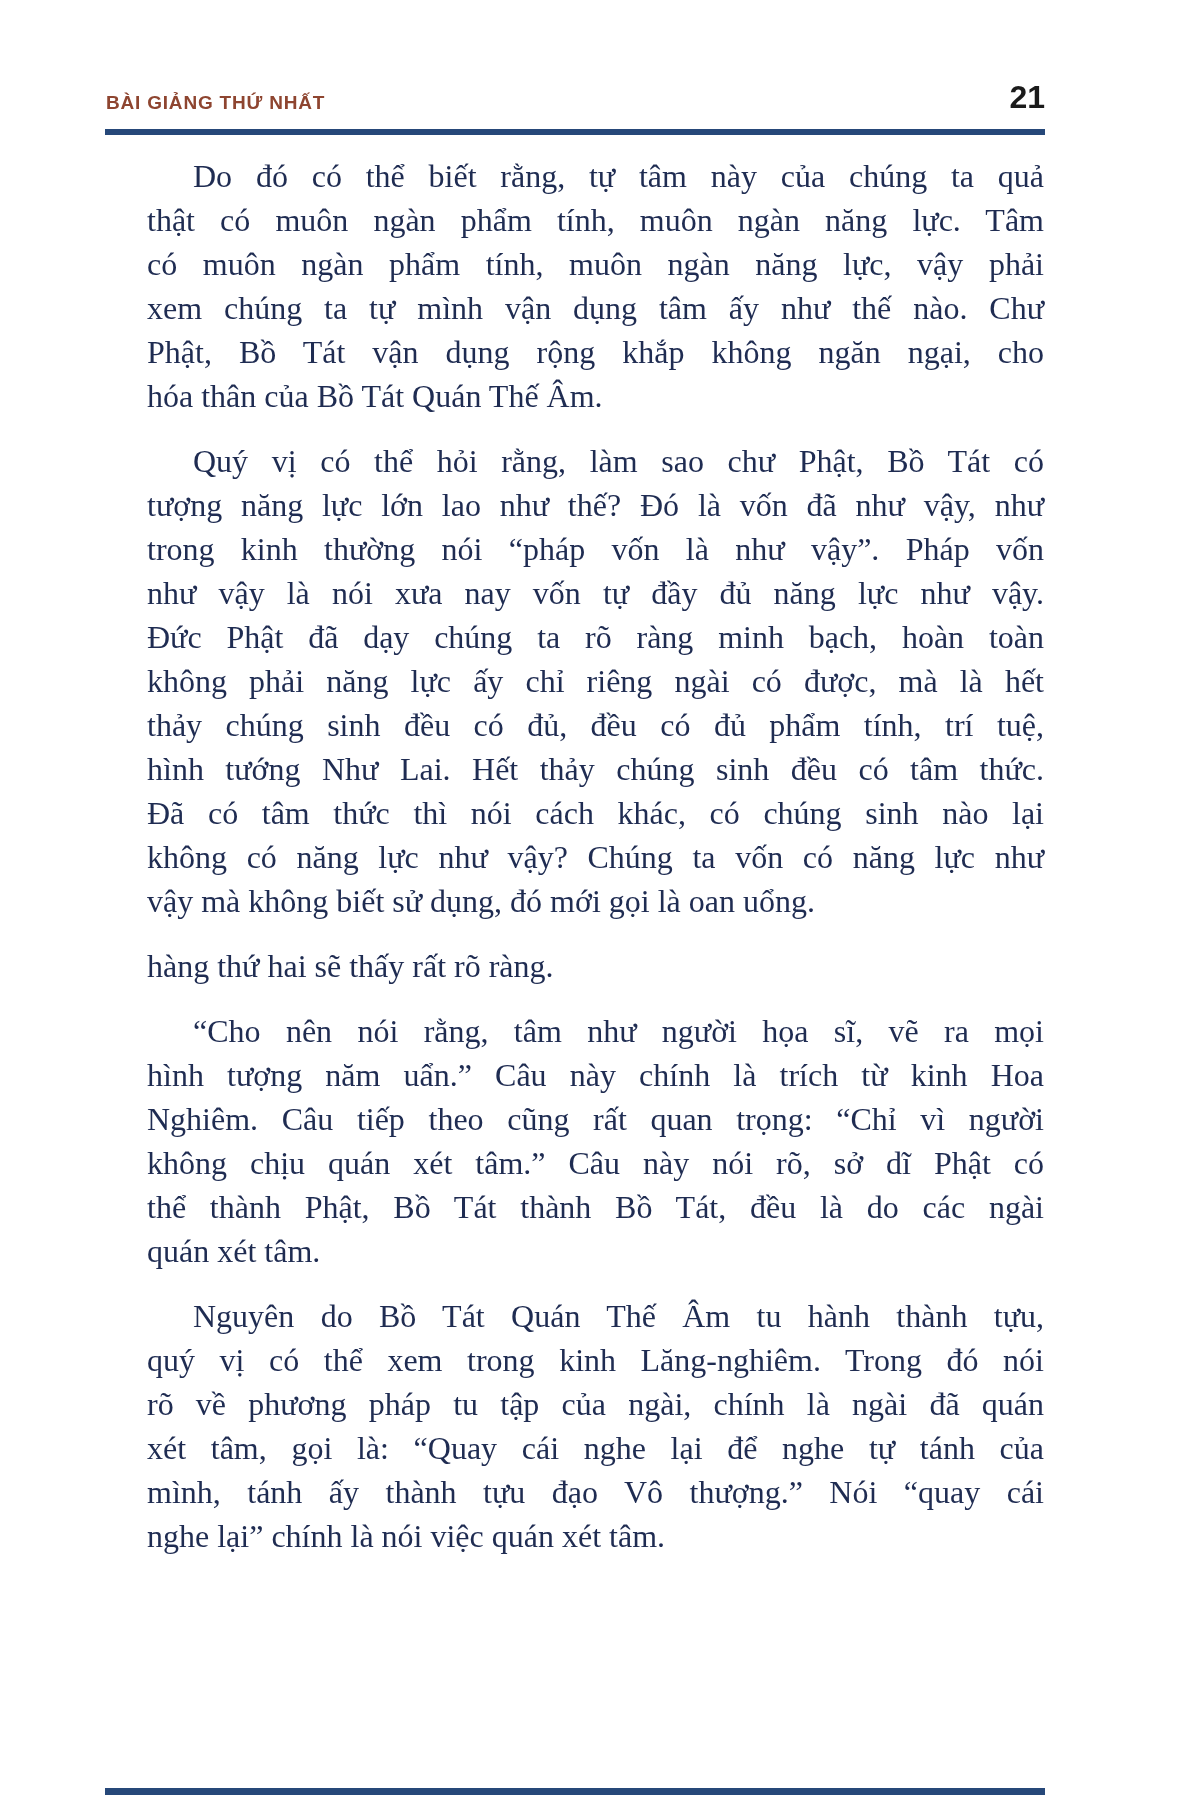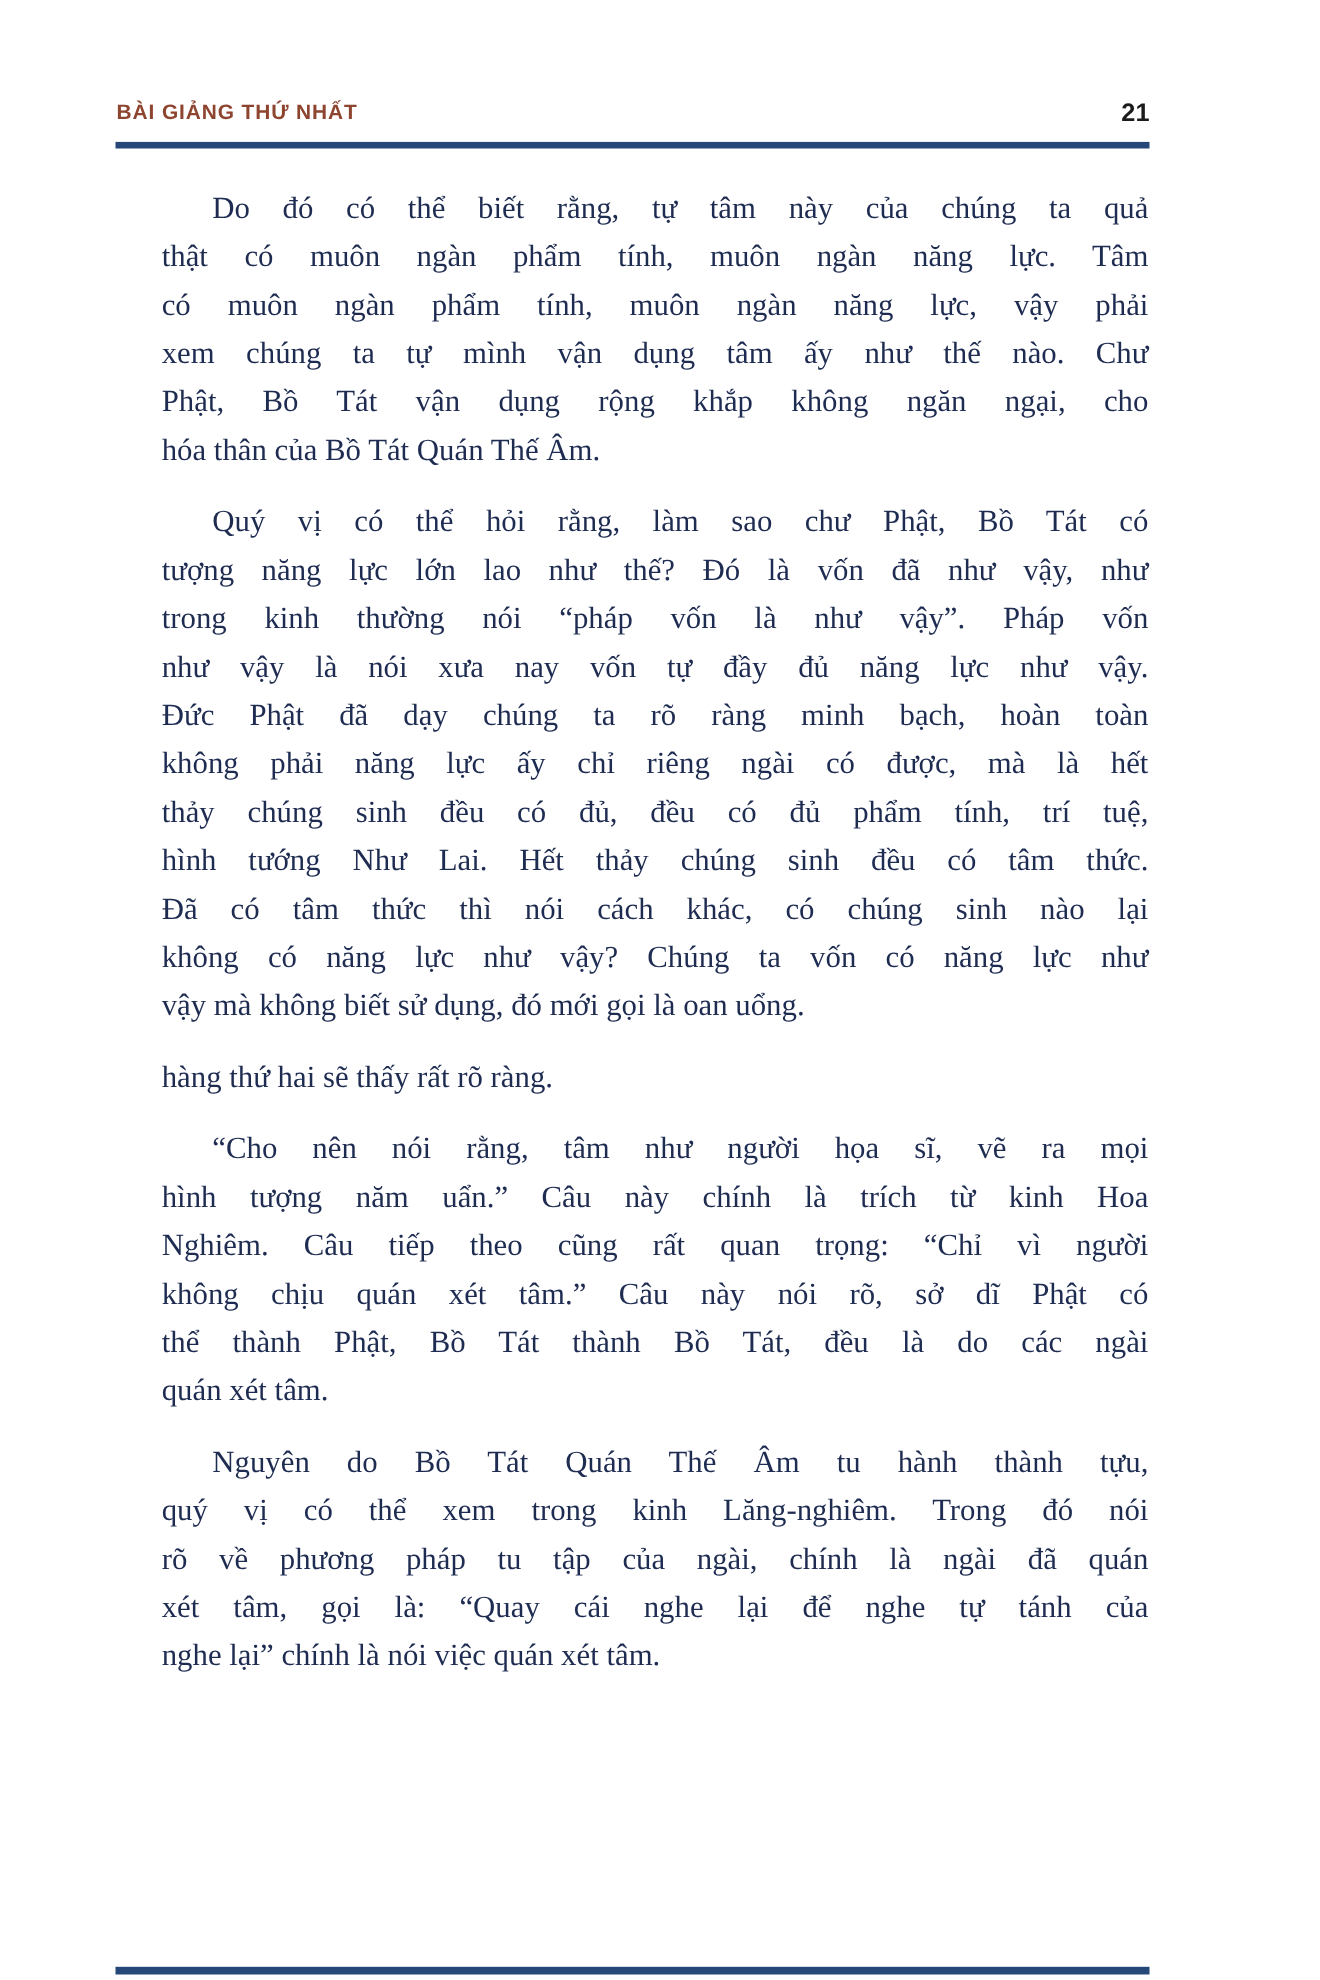--- a/index.html
+++ b/index.html
@@ -35,21 +35,21 @@
     font-size:19px;
     letter-spacing:0.8px;
     color:var(--header-brown);
   }
   .page-number{
     position:absolute;
     right:0;
     bottom:-2px;
     font-family:"Liberation Sans","DejaVu Sans",sans-serif;
     font-weight:bold;
-    font-size:23px;
+    font-size:32px;
     color:var(--pagenum-ink);
   }
   .head-rule{
     position:absolute;
     left:105px;
     top:129px;
     width:940px;
     height:6px;
     background:var(--rule-navy);
   }
@@ -57,24 +57,24 @@
     position:absolute;
     left:105px;
     top:1788px;
     width:940px;
     height:7px;
     background:var(--rule-navy);
   }
   .body-text{
     position:absolute;
     left:147px;
-    top:168px;
+    top:154px;
     width:897px;
     color:var(--text-ink);
-    font-size:28px;
+    font-size:32px;
   }
   .paragraph + .paragraph{
     margin-top:21px;
   }
   .line{
     line-height:44px;
     height:44px;
     text-align:justify;
     text-align-last:justify;
     white-space:normal;
@@ -129,19 +129,20 @@
         <div class="line">Nghiêm. Câu tiếp theo cũng rất quan trọng: “Chỉ vì người</div>
         <div class="line">không chịu quán xét tâm.” Câu này nói rõ, sở dĩ Phật có</div>
         <div class="line">thể thành Phật, Bồ Tát thành Bồ Tát, đều là do các ngài</div>
         <div class="line last">quán xét tâm.</div>
       </div>
       <div class="paragraph">
         <div class="line first">Nguyên do Bồ Tát Quán Thế Âm tu hành thành tựu,</div>
         <div class="line">quý vị có thể xem trong kinh Lăng-nghiêm. Trong đó nói</div>
         <div class="line">rõ về phương pháp tu tập của ngài, chính là ngài đã quán</div>
         <div class="line">xét tâm, gọi là: “Quay cái nghe lại để nghe tự tánh của</div>
+        <div class="line">mình, tánh ấy thành tựu đạo Vô thượng.” Nói “quay cái</div>
         <div class="line last">nghe lại” chính là nói việc quán xét tâm.</div>
       </div>
     </div>
 
   <div class="foot-rule"></div>
 
 </div>
 
 </body></html>

